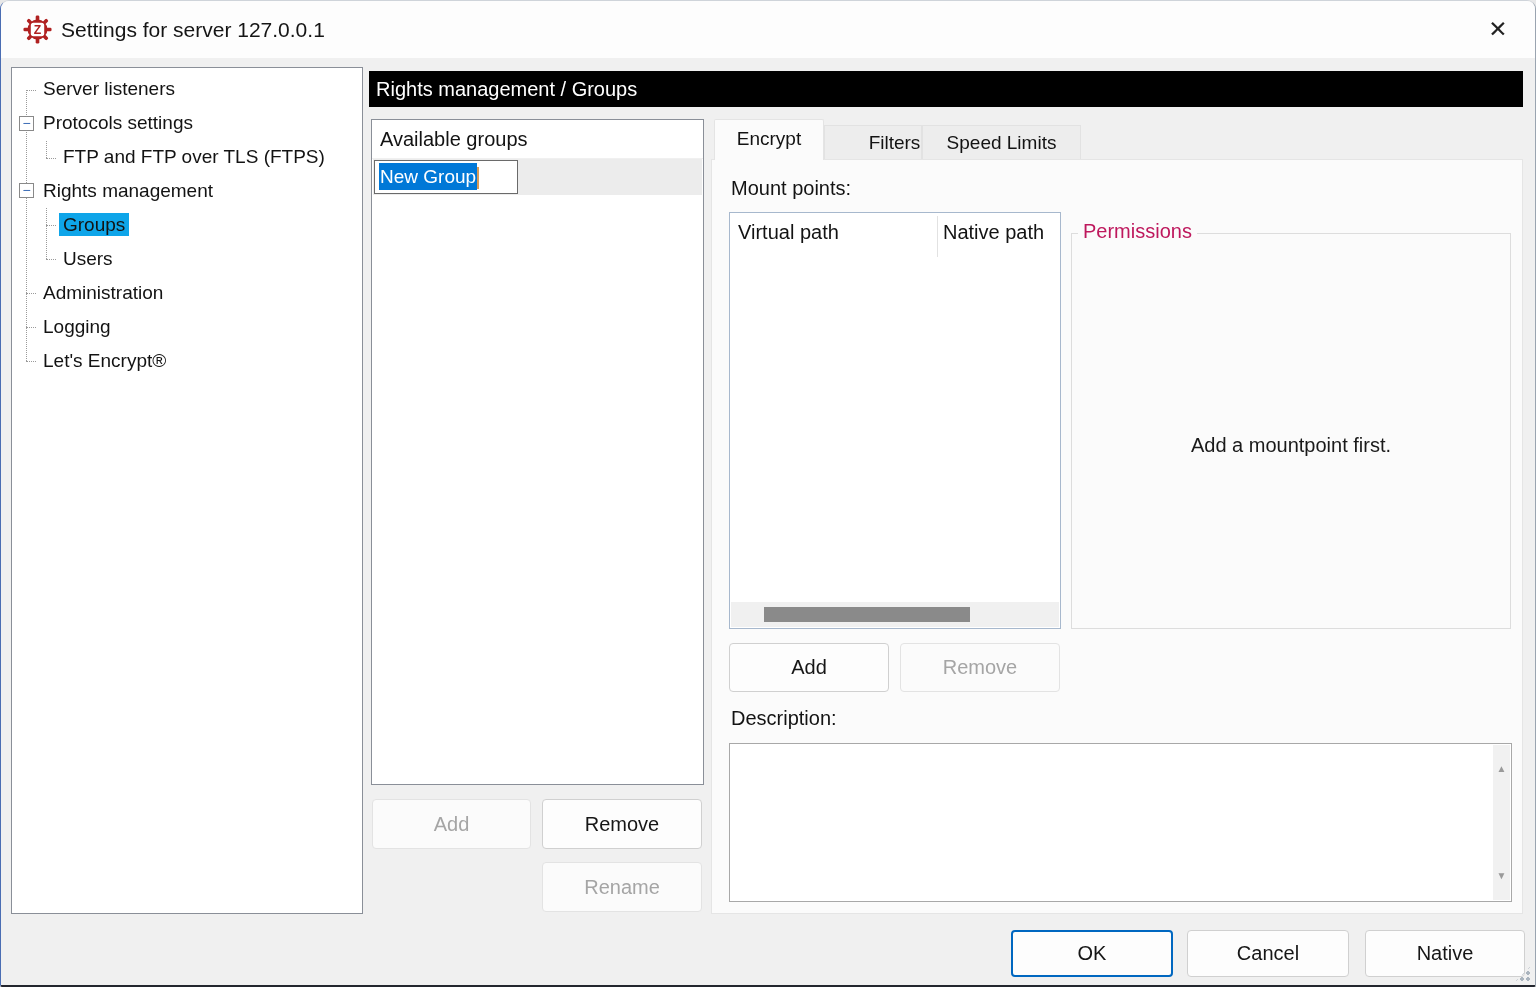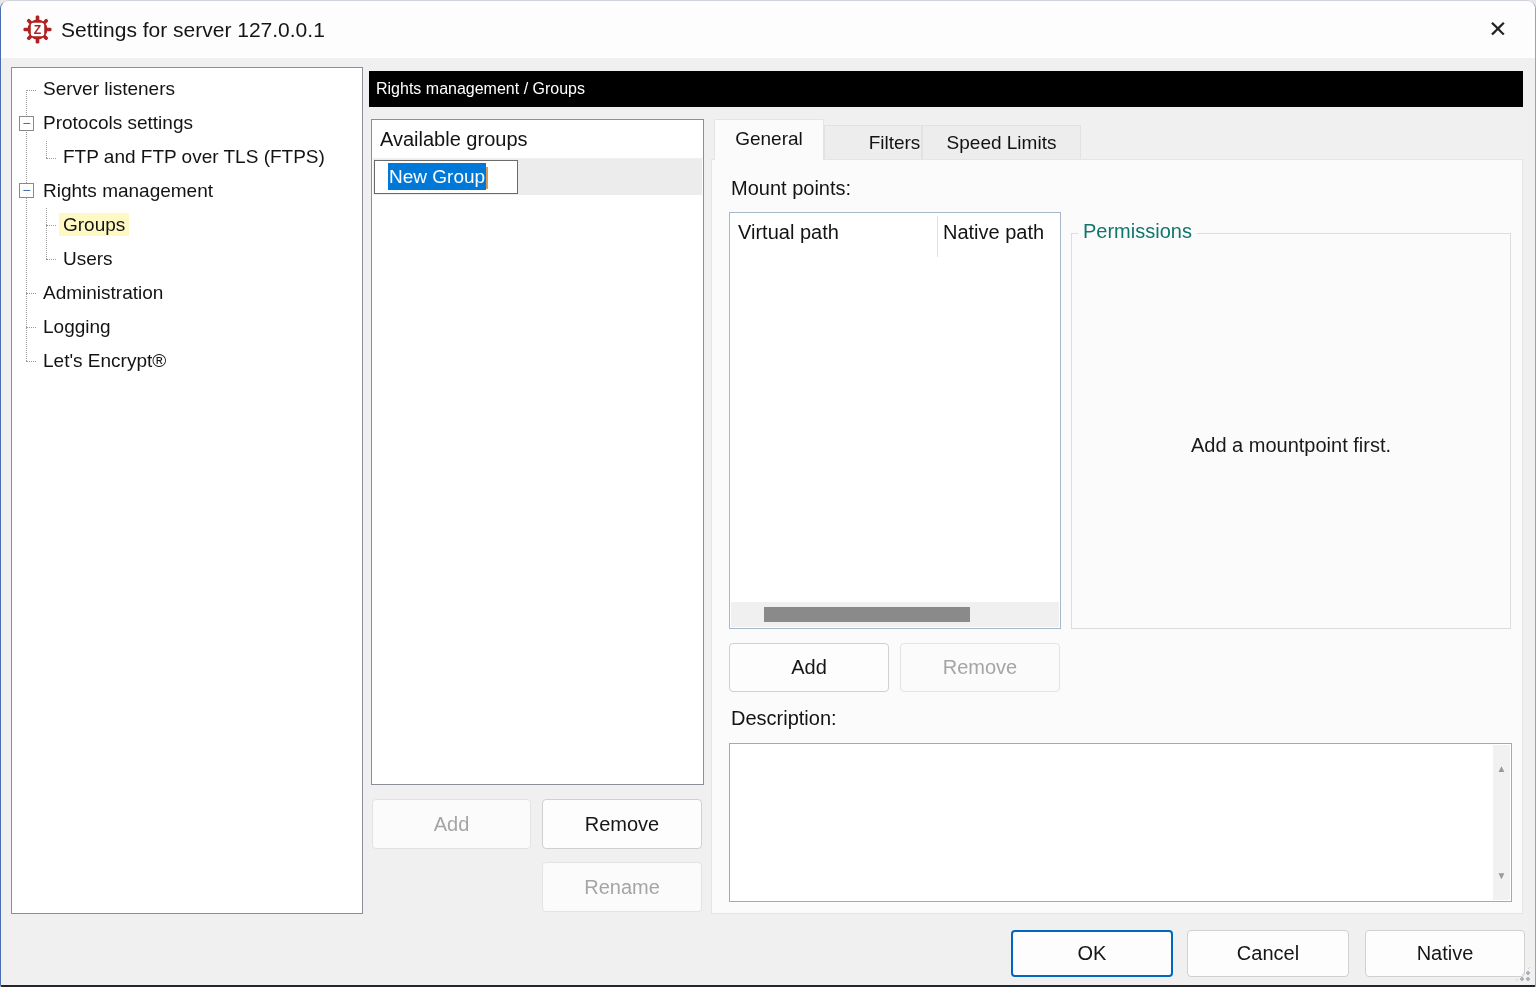--- a/index.html
+++ b/index.html
@@ -12,34 +12,34 @@
   }
   
   .titlebar { position:absolute; left:0; top:0; width:100%; height:57px; background:#fdfdfd; }
   .app-icon { position:absolute; left:22px; top:14px; width:29px; height:29px; }
   .title-text { position:absolute; left:60px; top:0; height:57px; line-height:57px; font-size:21px; color:#151515; }
   .close-btn { position:absolute; right:14px; top:4px; width:46px; height:48px; text-align:center; line-height:48px; font-size:23px; color:#222; cursor:default; }
   
   .tree-panel { position:absolute; left:10px; top:66px; width:352px; height:847px; background:#ffffff; border:1px solid #8a8f98; }
   .tree-item { position:absolute; height:34px; line-height:34px; font-size:19px; color:#131313; white-space:nowrap; }
   .tree-label { padding:1px 4px; }
-  .tree-label.selected { background:#fef9c3; }
+  .tree-label.selected { background:#0ea5e9; }
   .expander { position:absolute; width:15px; height:15px; background:#fff; border:1px solid #898989;
     font-size:14px; line-height:12px; text-align:center; color:#3b6cb5; }
   .tline { position:absolute; }
   .tline.v { border-left:1px dotted #9a9a9a; width:0; }
   .tline.h { border-top:1px dotted #9a9a9a; height:0; }
   
   .section-header { position:absolute; left:368px; top:70px; width:1154px; height:36px; background:#000;
-    color:#fff; font-size:16px; line-height:36px; padding-left:7px; }
+    color:#fff; font-size:20px; line-height:36px; padding-left:7px; }
   
   .groups-panel { position:absolute; left:370px; top:118px; width:333px; height:666px; background:#fff; border:1px solid #8a8f98; }
   .groups-title { position:absolute; left:0; top:0; width:100%; height:39px; line-height:39px; font-size:20px; color:#131313; padding-left:8px; border-bottom:1px solid #f0f0f0; }
   .group-row { position:absolute; left:1px; top:39px; width:329px; height:36px; background:#ececec; }
-  .group-edit { position:absolute; left:1px; top:1px; width:144px; height:34px; background:#fff; border:1px solid #6a6a6a; line-height:32px; font-size:19px; padding-left:13px; white-space:nowrap; }
+  .group-edit { position:absolute; left:1px; top:1px; width:144px; height:34px; background:#fff; border:1px solid #6a6a6a; line-height:32px; font-size:19px; padding-left:4px; white-space:nowrap; }
   .sel-text { background:#0078d7; color:#fff; padding:3px 1px; }
   .caret { display:inline-block; width:2px; height:22px; background:#d99a55; vertical-align:middle; margin-left:0px; }
   
   .btn { position:absolute; background:#fdfdfd; border:1px solid #d0d0d0; border-radius:4px;
     font-size:20px; color:#161616; text-align:center; cursor:default; font-family:"Liberation Sans",sans-serif; }
   .btn.disabled { background:#fbfbfb; border-color:#e3e3e3; color:#a5a5a5; }
   .btn.focus { border:2px solid #0067c0; }
   
   .tab { position:absolute; font-size:19px; color:#131313; text-align:center; }
   .tab.active { left:713px; top:118px; width:110px; height:41px; line-height:38px; background:#fbfbfb;
@@ -48,21 +48,21 @@
   .tab-page { position:absolute; left:710px; top:158px; width:812px; height:755px; background:#fbfbfb; border:1px solid #e5e5e5; z-index:2; }
   
   .mp-label { position:absolute; left:730px; top:176px; font-size:20px; color:#131313; z-index:4; }
   .mp-table { position:absolute; left:728px; top:211px; width:332px; height:417px; background:#fff; border:1px solid #a7b8cd; z-index:4; }
   .mp-col1 { position:absolute; left:8px; top:8px; font-size:20px; color:#131313; }
   .mp-divider { position:absolute; left:207px; top:3px; height:41px; border-left:1px solid #e2e2e2; }
   .mp-col2 { position:absolute; left:213px; top:8px; right:0; font-size:20px; color:#131313; overflow:hidden; white-space:nowrap; }
   .hscroll { position:absolute; left:1px; right:1px; bottom:1px; height:25px; background:#f0f0f0; }
   .hscroll-thumb { position:absolute; left:33px; top:5px; width:206px; height:15px; background:#8a8a8a; }
   .perm-box { position:absolute; left:1070px; top:232px; width:440px; height:396px; border:1px solid #dddddd; z-index:4; }
-  .perm-title { position:absolute; left:6px; top:-14px; background:#fbfbfb; padding:0 5px; font-size:20px; color:#0f766e; }
+  .perm-title { position:absolute; left:6px; top:-14px; background:#fbfbfb; padding:0 5px; font-size:20px; color:#be185d; }
   .perm-empty { position:absolute; left:0; right:0; top:200px; text-align:center; font-size:20px; color:#1a1a1a; }
   .desc-label { position:absolute; left:730px; top:706px; font-size:20px; color:#131313; z-index:4; }
   .desc-box { position:absolute; left:728px; top:742px; width:783px; height:159px; background:#fff; border:1px solid #a8a8a8; z-index:4; }
   .vscroll { position:absolute; right:1px; top:1px; bottom:1px; width:17px; background:#f1f1f1; }
   .varrow { position:absolute; left:0; width:17px; height:20px; text-align:center; font-size:10px; color:#9a9a9a; line-height:20px; }
   .varrow.up { top:14px; } .varrow.down { bottom:14px; }
   
   .resize-grip { position:absolute; right:4px; bottom:3px; width:16px; height:16px; z-index:5;
     background-image:radial-gradient(#aab4be 1.6px, transparent 1.8px); background-size:6px 6px; background-position:bottom right;
     clip-path:polygon(100% 0, 100% 100%, 0 100%); }
@@ -125,21 +125,21 @@
     <div class="groups-title">Available groups</div>
     <div class="group-row">
       <div class="group-edit"><span class="sel-text">New Group</span><span class="caret"></span></div>
     </div>
   </div>
 
   <button class="btn disabled" style="left:371px; top:798px; width:159px; height:50px;">Add</button>
   <button class="btn" style="left:541px; top:798px; width:160px; height:50px;">Remove</button>
   <button class="btn disabled" style="left:541px; top:861px; width:160px; height:50px;">Rename</button>
 
-  <div class="tab active">General</div>
+  <div class="tab active">Encrypt</div>
   <div class="tab inactive" style="left:823px; width:98px;padding-left:43px;">Filters</div>
   <div class="tab inactive" style="left:921px; width:159px;">Speed Limits</div>
   <div class="tab-page"></div>
 
   <div class="mp-label">Mount points:</div>
 
   <div class="mp-table">
     <div class="mp-col1">Virtual path</div>
     <div class="mp-divider"></div>
     <div class="mp-col2">Native path</div>

